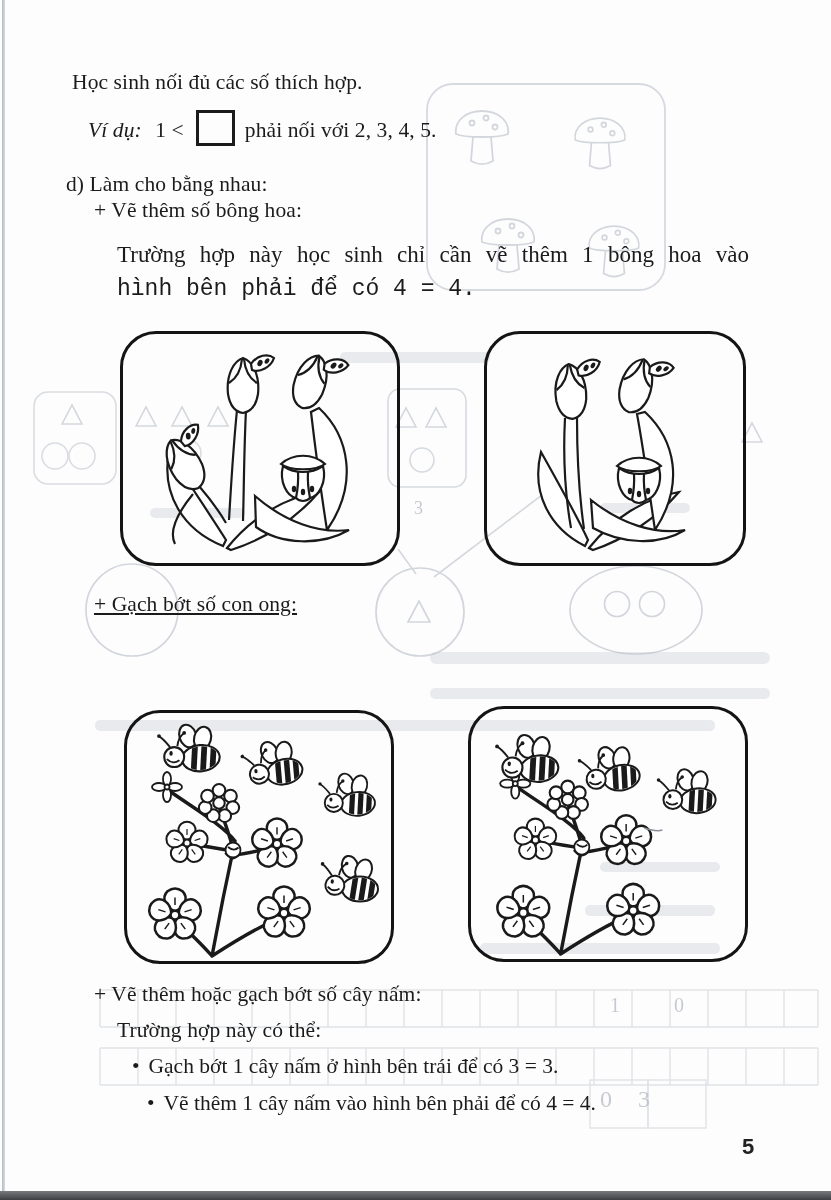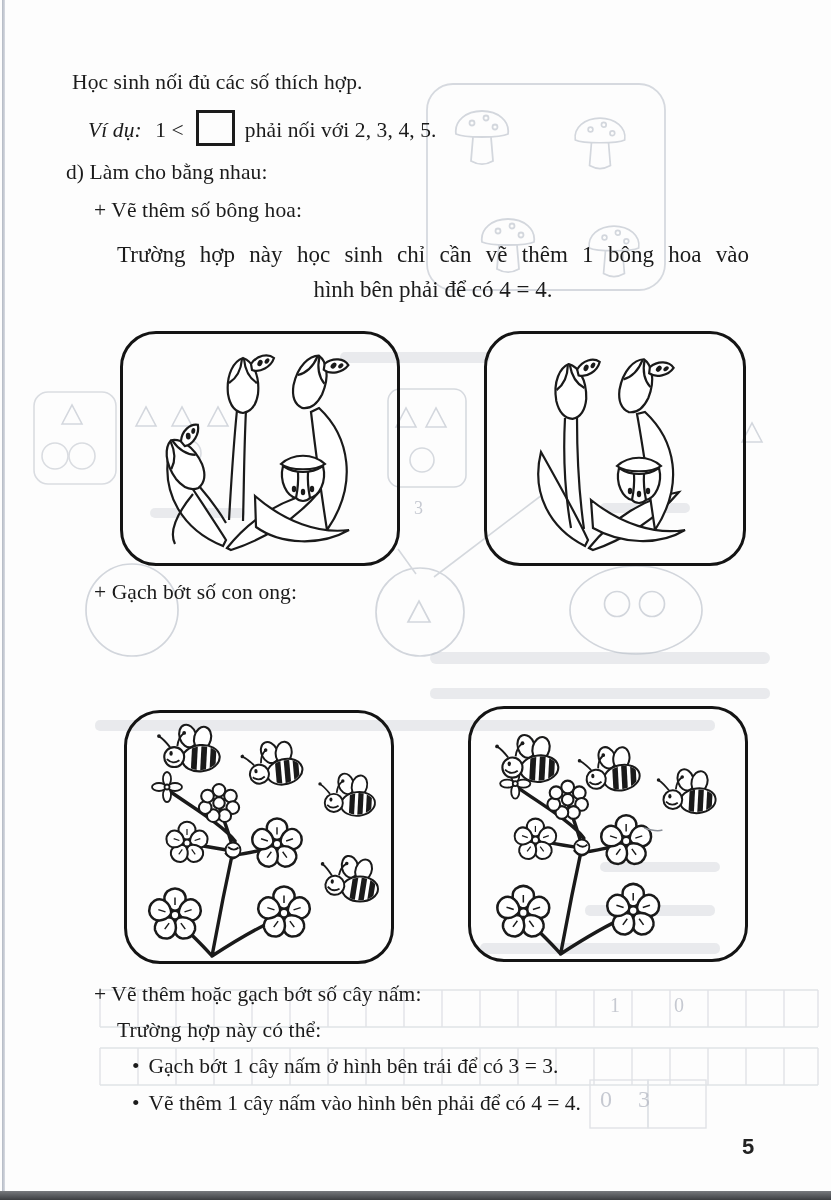--- a/index.html
+++ b/index.html
@@ -14,21 +14,21 @@
   .edge-bottom{position:absolute;left:0;right:0;bottom:0;height:9px;
     background:linear-gradient(to bottom,#77797d,#3c3e41);z-index:5;}
   .bleed{position:absolute;inset:0;z-index:1;pointer-events:none;}
   .bleed-digit{position:absolute;color:#b9bdc7;opacity:.8;z-index:1;
     font-family:"Liberation Serif",serif;}
   
   .txt{position:absolute;z-index:2;font-size:21.5px;letter-spacing:.1px;white-space:nowrap;}
   .para{position:absolute;z-index:2;font-size:23px;width:632px;}
   .para .jline{text-align:justify;text-align-last:justify;white-space:normal;
     height:35px;line-height:35px;overflow:hidden;}
-  .para .lline{text-align:center;height:35px;line-height:35px;}
+  .para .lline{text-align:left;height:35px;line-height:35px;font-family:Liberation Mono, monospace;}
   .italic{font-style:italic;}
   .example-box{display:inline-block;width:33px;height:30px;border:3px solid #1b1b1b;
     vertical-align:-9px;margin:0 10px 0 12px;background:transparent;}
   .bullet-line{position:absolute;z-index:2;font-size:21.5px;white-space:nowrap;}
   .bullet-dot{display:inline-block;margin-right:9px;}
   
   .figure-box{position:absolute;z-index:2;border:3px solid #141414;border-radius:36px;
     background:transparent;}
   .figure-box svg{display:block;width:100%;height:100%;}
   .pagenum{position:absolute;z-index:3;font-family:"Liberation Sans","DejaVu Sans",sans-serif;
@@ -246,21 +246,21 @@
   <div class="bleed-digit" style="left:414px;top:498px;font-size:18px;">3</div>
   <div class="bleed-digit" style="left:600px;top:1086px;font-size:24px;letter-spacing:26px;">03</div>
 
   <div class="txt" style="left:72px;top:70px;">Học sinh nối đủ các số thích hợp.</div>
 
   <div class="txt" style="left:88px;top:110px;">
     <span class="italic">Ví dụ:</span>
     <span style="margin-left:8px;">1 &lt;</span><span class="example-box"></span><span>phải nối với 2, 3, 4, 5.</span>
   </div>
 
-  <div class="txt" style="left:66px;top:160px;">d) Làm cho bằng nhau:</div>
+  <div class="txt" style="left:66px;top:172px;">d) Làm cho bằng nhau:</div>
 
   <div class="txt" style="left:94px;top:198px;">+ Vẽ thêm số bông hoa:</div>
 
   <div class="para" style="left:117px;top:237px;">
     <div class="jline">Trường hợp này học sinh chỉ cần vẽ thêm 1 bông hoa vào</div>
     <div class="lline">hình bên phải để có 4 = 4.</div>
   </div>
 
   <div class="figure-box" style="left:120px;top:331px;width:274px;height:229px;">
     <svg viewBox="0 0 274 229">
@@ -313,21 +313,21 @@
           </g>
 
         <path d="M104,166 C134,190 168,201 198,196 C172,212 134,210 106,194 Z"></path>
         <g transform="translate(152,144)">
             <use href="#tbell"></use>
           </g>
       </g>
     </svg>
   </div>
 
-  <div class="txt" style="left:94px;top:580px;">+ Gạch bớt số con ong:</div>
+  <div class="txt" style="left:94px;top:592px;text-decoration:underline;">+ Gạch bớt số con ong:</div>
 
   <div class="para" style="left:117px;top:632px;">
   </div>
 
   <div class="figure-box" style="left:124px;top:710px;width:264px;height:248px;">
     <svg viewBox="0 0 264 248">
       <use href="#plant"></use>
       <g transform="translate(64,42) scale(1.05)">
           <use href="#bee"></use>
         </g>
@@ -359,21 +359,21 @@
     </svg>
   </div>
 
   <div class="txt" style="left:94px;top:982px;">+ Vẽ thêm hoặc gạch bớt số cây nấm:</div>
 
   <div class="txt" style="left:117px;top:1018px;">Trường hợp này có thể:</div>
 
   <div class="bullet-line" style="left:132px;top:1054px;">
     <span class="bullet-dot">•</span><span>Gạch bớt 1 cây nấm ở hình bên trái để có 3 = 3.</span>
   </div>
-  <div class="bullet-line" style="left:132px;top:1091px;font-family:Liberation Serif, serif;">
+  <div class="bullet-line" style="left:147px;top:1091px;font-family:Liberation Serif, serif;">
     <span class="bullet-dot">•</span><span>Vẽ thêm 1 cây nấm vào hình bên phải để có 4 = 4.</span>
   </div>
 
   <div class="pagenum" style="left:742px;top:1134px;">5</div>
 
   <div class="edge-left"></div>
   <div class="edge-bottom"></div>
 </div>
 
 </body></html>

